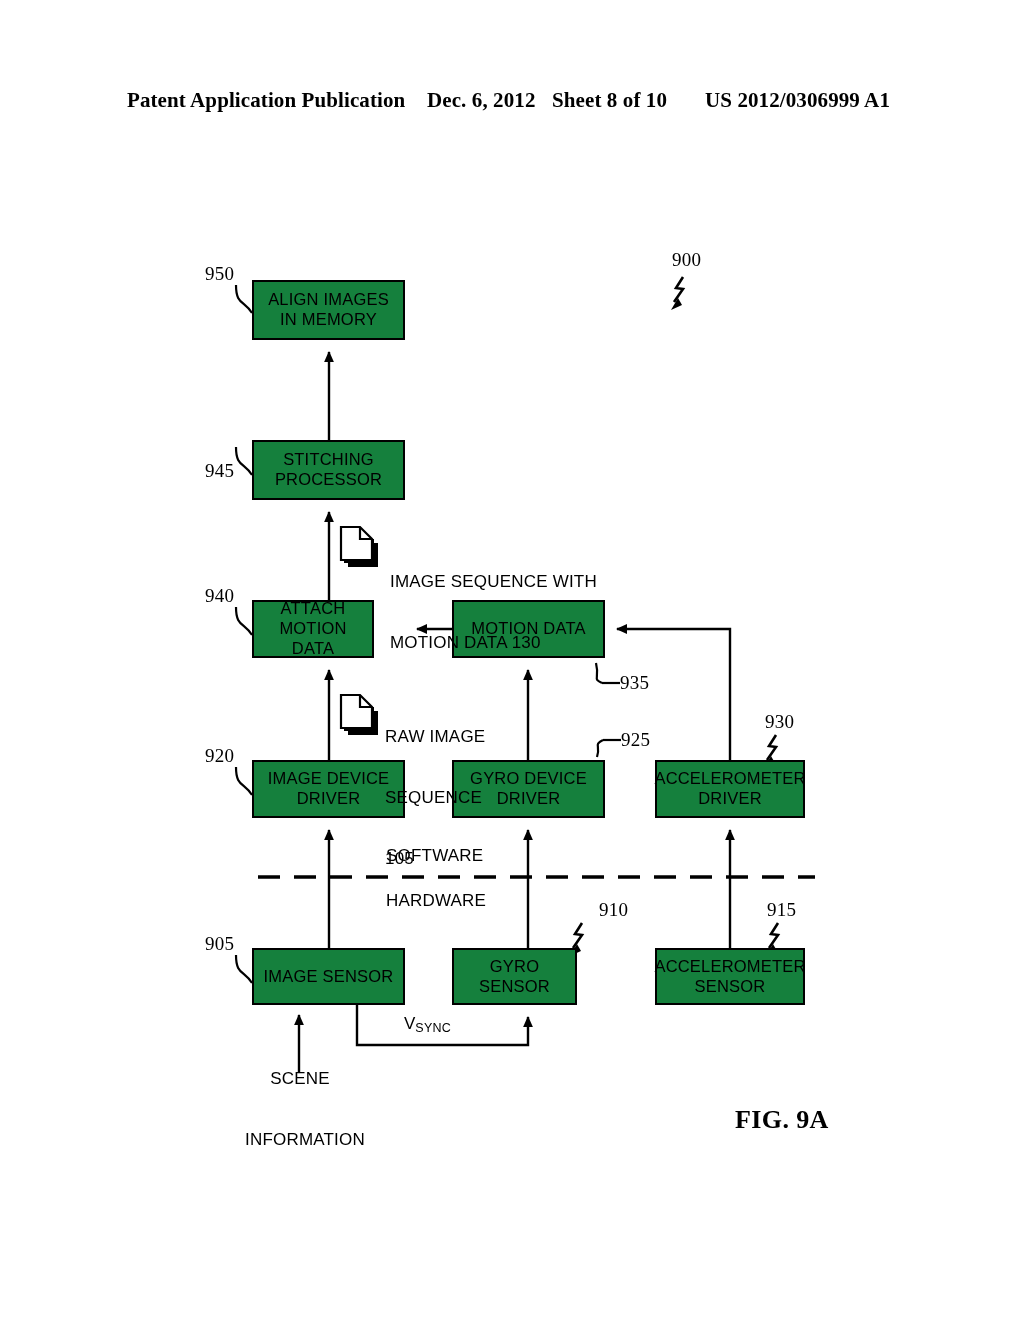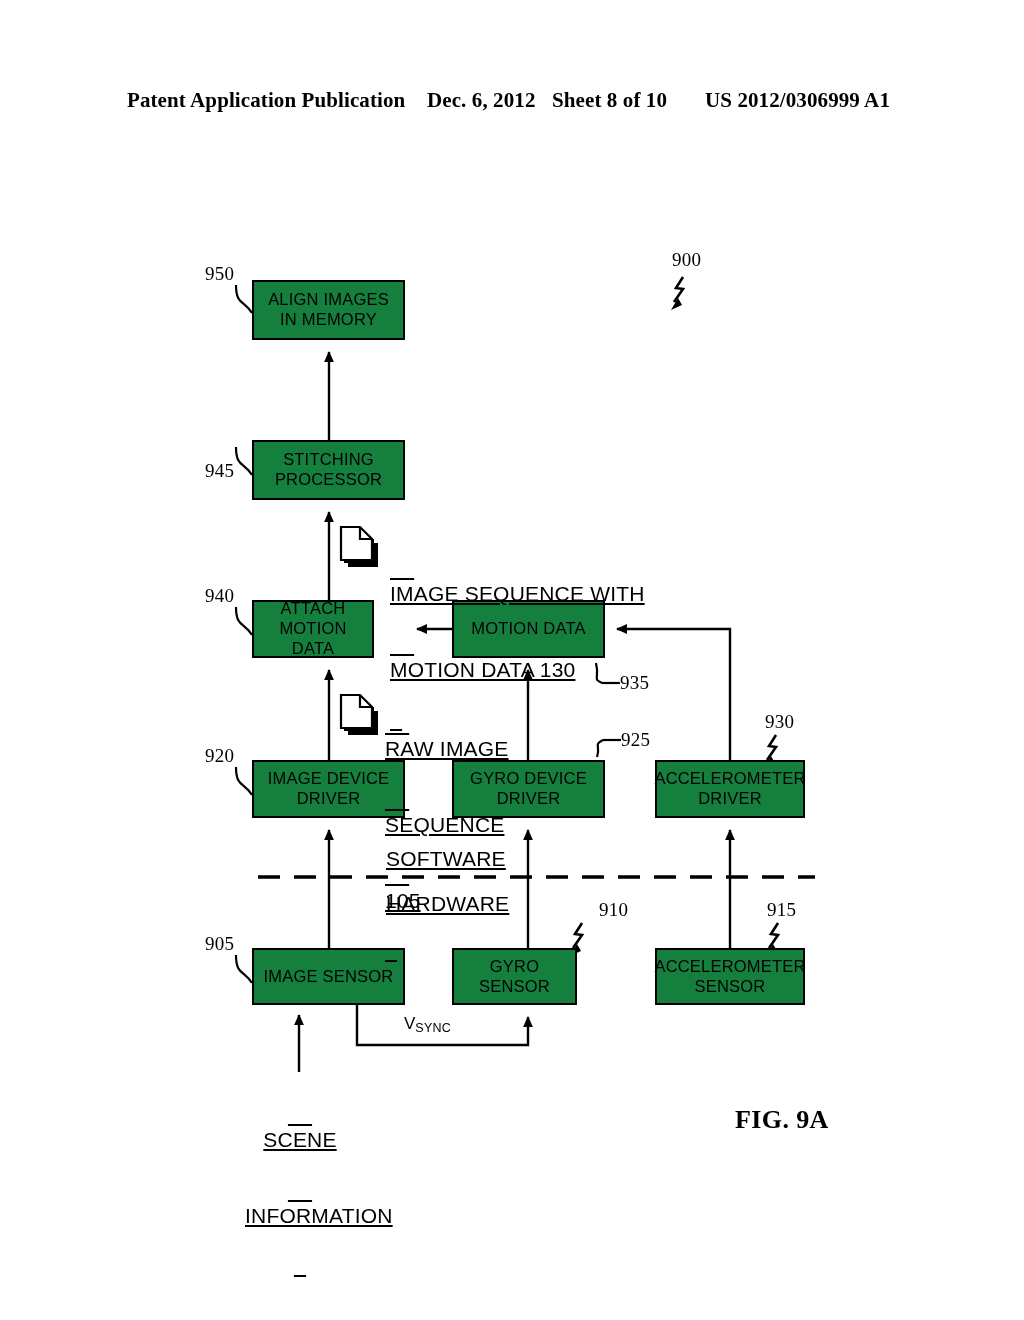--- a/index.html
+++ b/index.html
@@ -55,25 +55,24 @@
     text-align: center;
     font-size: 16.5px;
     line-height: 1.2;
     letter-spacing: 0.2px;
   }
   .node span { display: block; padding: 0 4px; }
 
   
   .lbl {
     position: absolute;
-    font-size: 21px;
+    font-size: 17px;
     line-height: 1.2;
     letter-spacing: 0.2px;
     white-space: pre;
-    text-decoration: underline;
   }
   .lbl.center { text-align: center; }
 
   
   .refnum {
     position: absolute;
     font-family: "Liberation Serif", serif;
     font-size: 19px;
     letter-spacing: 0.3px;
   }
@@ -305,21 +304,21 @@
   <div class="lbl" style="left:385px; top:686px;">
     <div>RAW IMAGE</div>
     <div>SEQUENCE</div>
     <div>105</div>
   </div>
 
   <div class="lbl center" style="left:386px; top:846px;">SOFTWARE</div>
 
   <div class="lbl center" style="left:386px; top:891px;">HARDWARE</div>
 
-  <div class="lbl center" style="left:245px; top:1077px; width:110px;">
+  <div class="lbl center" style="left:245px; top:1028px; width:110px;">
     <div>SCENE</div>
     <div>INFORMATION</div>
   </div>
 
   <div id="vsync-label">
     <span>V</span><span class="sub">SYNC</span>
   </div>
 
   <div id="fig-caption">FIG. 9A</div>
 

